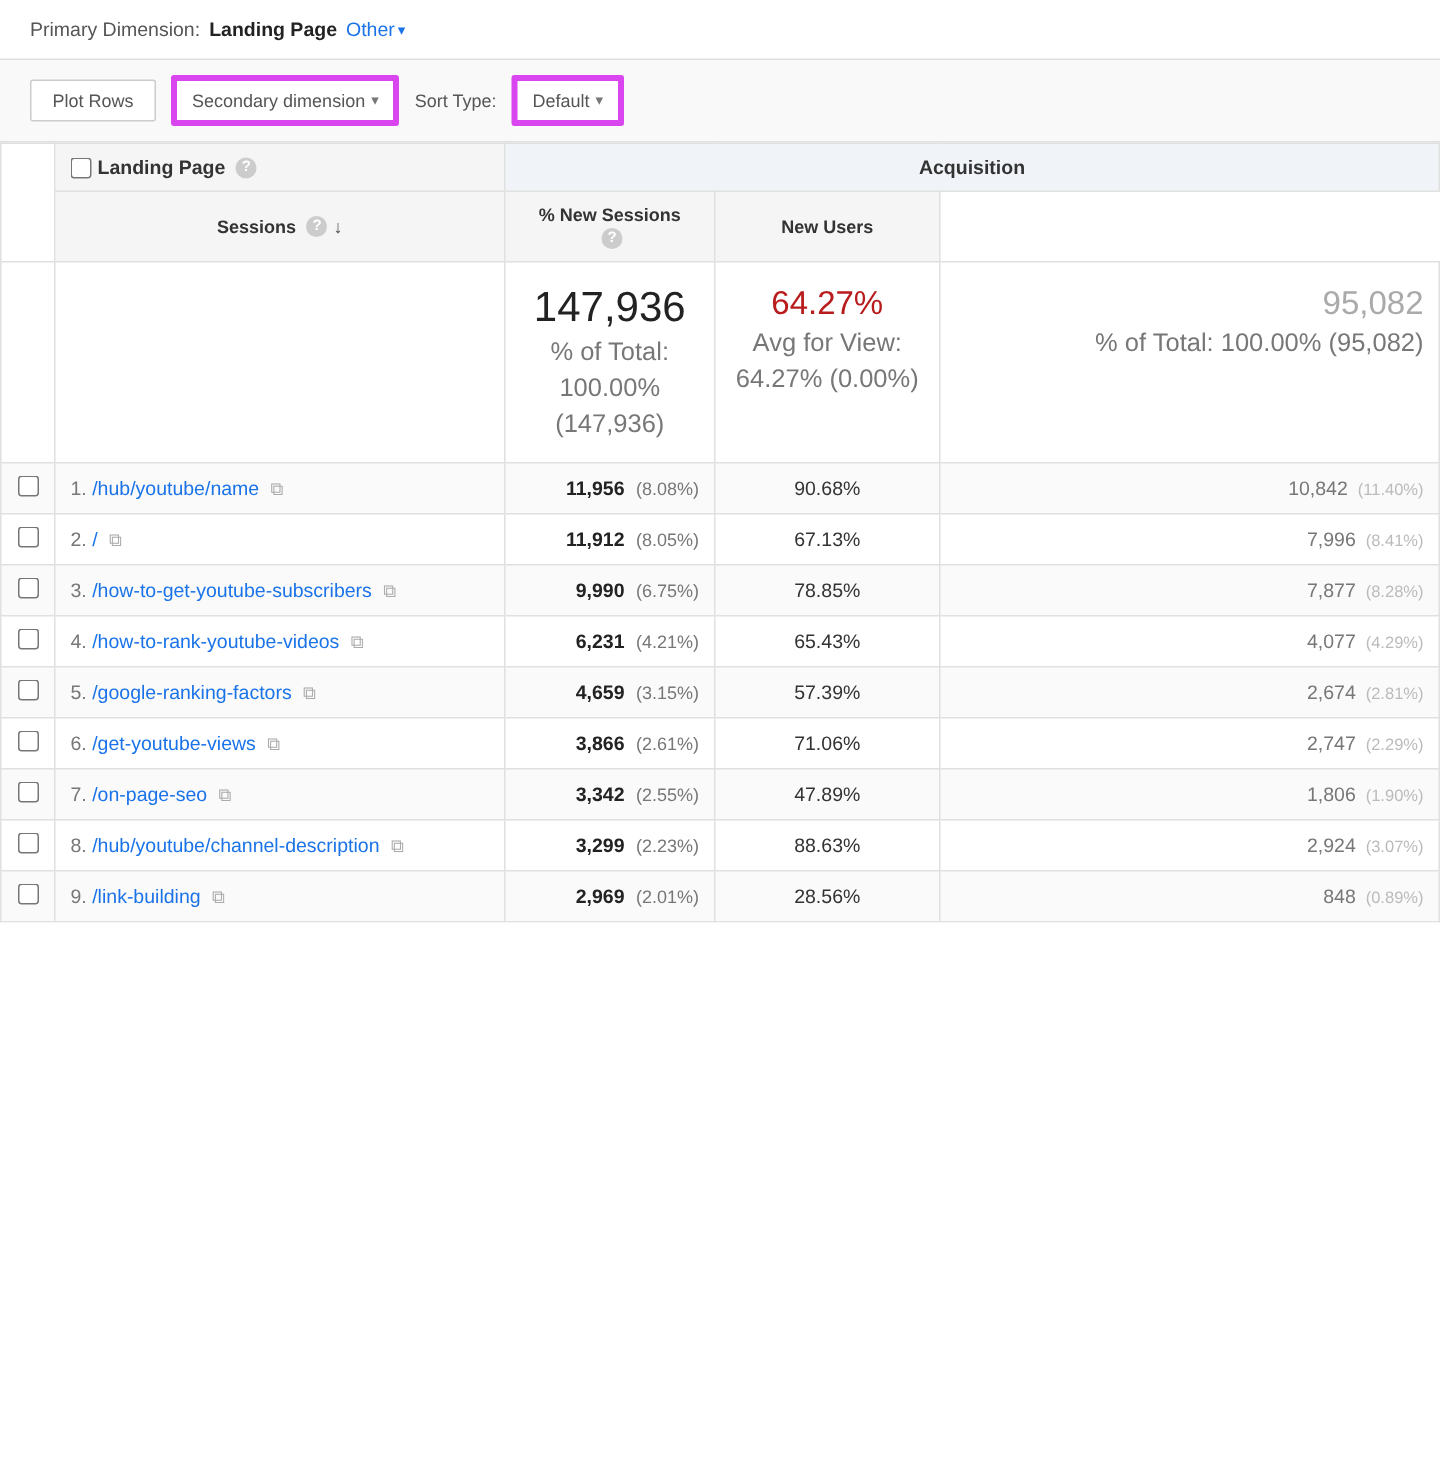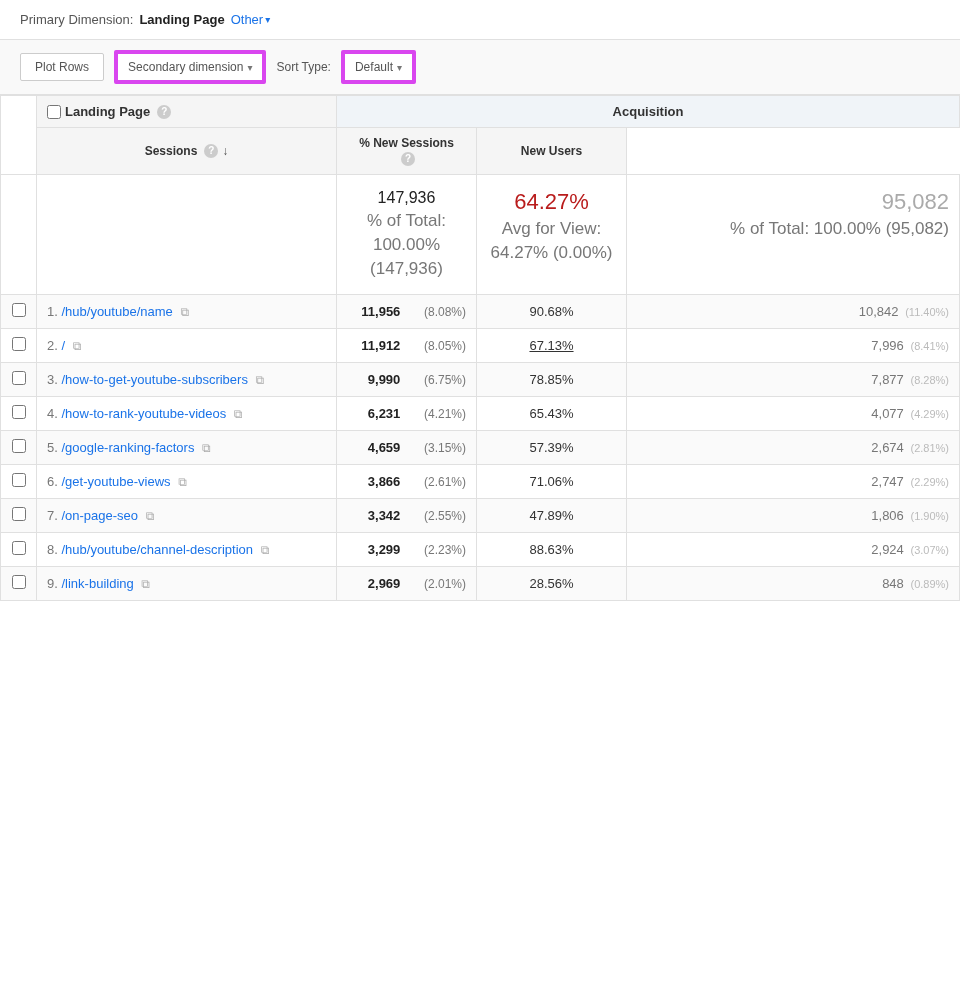--- a/index.html
+++ b/index.html
@@ -122,21 +122,21 @@
     .col-new-users { width: 150px; text-align: center; }
 
     
     .summary-row td {
       background: #fff;
       text-align: center;
       vertical-align: top;
       padding: 14px 10px;
     }
     .summary-sessions-val {
-      font-size: 16px;
+      font-size: 28px;
       font-weight: normal;
       color: #222;
     }
     .summary-sub {
       font-size: 17px;
       color: #777;
       margin-top: 2px;
       line-height: 1.4;
     }
     .summary-pct-val {
@@ -166,21 +166,21 @@
       margin-left: 4px;
     }
 
     .sessions-bold {
       font-weight: bold;
       color: #222;
     }
     .sessions-pct {
       color: #777;
       font-size: 12px;
-      margin-left: 20px;
+      margin-left: 4px;
     }
 
     .sort-icon {
       color: #555;
       font-size: 12px;
     }
 
     .help-icon {
       display: inline-block;
       width: 14px;
@@ -316,21 +316,21 @@
         <td class="checkbox-cell"><input type="checkbox" style=""></td>
         <td style="display: table-cell;">
     <span class="row-num">2.</span>
     <a class="landing-link" href="#">/</a>
     <span class="copy-icon">⧉</span>
   </td>
         <td style="text-align: right;">
     <span class="sessions-bold">11,912</span>
     <span class="sessions-pct">(8.05%)</span>
   </td>
-        <td style="text-align: center; text-decoration: underline;"><span>67.13%</span></td>
+        <td style="text-align: center;"><span>67.13%</span></td>
         <td style="text-align: right; color: rgb(119, 119, 119);">
     <span class="new-users-val">7,996</span>
     <span class="new-users-pct">(8.41%)</span>
   </td>
       </tr>
       <tr class="data-row">
         <td class="checkbox-cell"><input type="checkbox" style=""></td>
         <td style="display: table-cell;">
     <span class="row-num">3.</span>
     <a class="landing-link" href="#">/how-to-get-youtube-subscribers</a>

